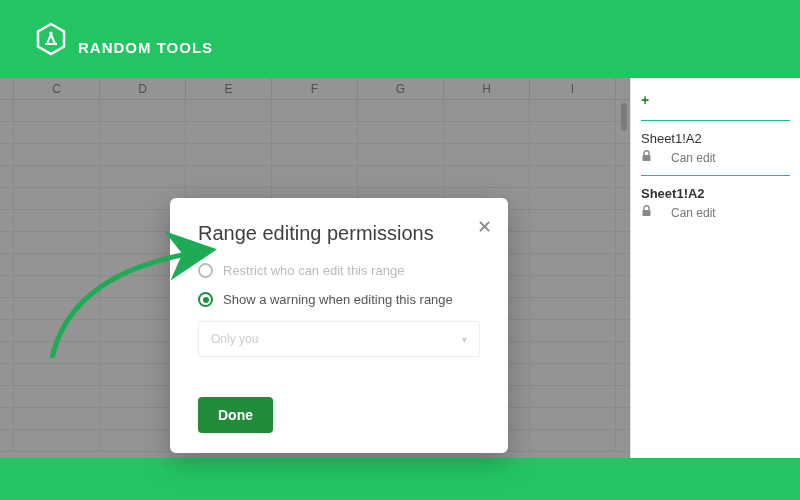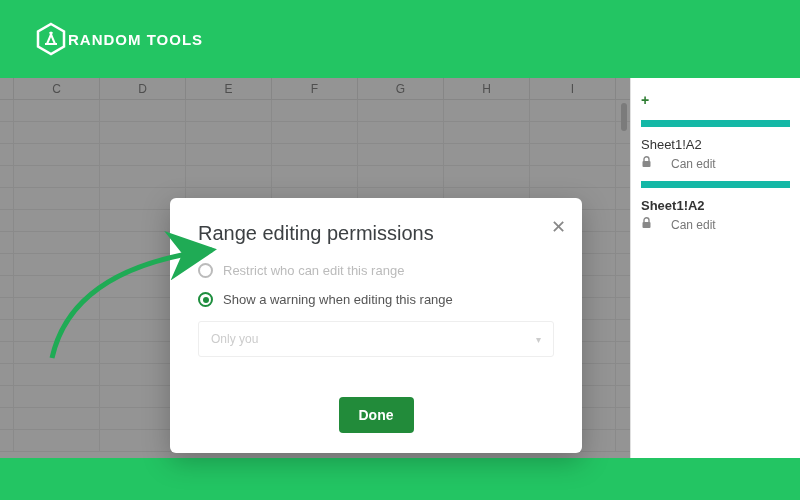--- a/index.html
+++ b/index.html
@@ -1,46 +1,46 @@
 <!DOCTYPE html>
 <html><head>
 <meta charset="utf-8">
 <style>
   * { box-sizing: border-box; margin: 0; padding: 0; }
   body { font-family: Arial, Helvetica, sans-serif; width: 800px; height: 500px; overflow: hidden; position: relative; background: #fff; }
   .header { background: #23c563; height: 78px; display: flex; align-items: center; padding-left: 34px; }
-  .logo { display: flex; align-items: center; gap: 0; }
+  .logo { display: flex; align-items: flex-end; gap: 10px; }
   .logo-text { color: #fff; font-weight: 700; letter-spacing: 1px; font-size: 15px; }
   .main { position: relative; height: 380px; display: flex; }
   .sheet-area { flex: 1; position: relative; background: #fff; }
   .col-headers { display: flex; height: 22px; border-bottom: 1px solid #e0e0e0; }
   .col-header { width: 86px; text-align: center; font-size: 12px; color: #666; border-right: 1px solid #e0e0e0; line-height: 22px; }
   .col-header:first-child { width: 14px; }
   .grid-row { display: flex; height: 22px; border-bottom: 1px solid #e9e9e9; }
   .grid-cell { width: 86px; border-right: 1px solid #e9e9e9; }
   .grid-cell:first-child { width: 14px; }
   .side-panel { width: 170px; border-left: 1px solid #e0e0e0; padding: 8px 10px; background: #fff; }
   .add-link { color: #2e7d32; font-size: 13px; font-weight: 500; padding: 6px 0 12px; display: flex; align-items: center; gap: 4px; cursor: pointer; }
   .plus { font-size: 14px; font-weight: bold; }
-  .panel-item { border-top: 7px solid #14b8a6; padding: 10px 0; }
+  .panel-item { border-top: 1px solid #14b8a6; padding: 10px 0; }
   .panel-item-title { font-size: 13px; color: #333; margin-bottom: 4px; }
   .panel-item-sub { font-size: 12px; color: #777; display: flex; align-items: center; gap: 19px; }
   .lock-icon { display: inline-block; }
   .overlay { position: absolute; left: 0; top: 0; width: 630px; height: 380px; background: rgba(60,60,60,0.55); }
-  .dialog { position: absolute; left: 170px; top: 120px; width: 412px; background: #fff; border-radius: 6px; box-shadow: 0 8px 28px rgba(0,0,0,0.25); padding: 24px 28px 20px; }
+  .dialog { position: absolute; left: 170px; top: 120px; width: 338px; background: #fff; border-radius: 6px; box-shadow: 0 8px 28px rgba(0,0,0,0.25); padding: 24px 28px 20px; }
   .dialog-title { font-size: 20px; color: #3c4043; font-weight: 400; margin-bottom: 18px; }
   .close-btn { position: absolute; right: 16px; top: 18px; font-size: 18px; color: #888; cursor: pointer; background: none; border: none; }
   .radio-row { display: flex; align-items: center; gap: 10px; font-size: 13px; color: #555; margin-bottom: 14px; cursor: pointer; }
   .radio { width: 15px; height: 15px; border-radius: 50%; border: 2px solid #bbb; position: relative; flex-shrink: 0; }
   .radio.selected { border-color: #1e8e3e; }
   .radio.selected::after { content: ""; position: absolute; left: 2.5px; top: 2.5px; width: 6px; height: 6px; border-radius: 50%; background: #1e8e3e; }
   .radio-row.faded { color: #bbb; }
   .select-box { margin-top: 6px; border: 1px solid #eee; border-radius: 3px; padding: 10px 12px; font-size: 12px; color: #ccc; display: flex; justify-content: space-between; align-items: center; }
   .chev { color: #ccc; font-size: 10px; }
-  .dialog-footer { display: flex; justify-content: center; margin-top: 40px; }
+  .dialog-footer { display: flex; justify-content: flex-start; margin-top: 40px; }
   .done-btn { background: #228b3a; color: #fff; border: none; border-radius: 4px; padding: 10px 20px; font-size: 14px; font-weight: 600; cursor: pointer; }
   .footer-bar { background: #23c563; height: 42px; }
   .arrow-svg { position: absolute; left: 42px; top: 150px; pointer-events: none; }
   .scroll-thumb { position: absolute; right: 3px; top: 25px; width: 6px; height: 28px; background: #c8c8c8; border-radius: 3px; }
 </style>
 </head>
 <body>
 
 <div class="header">
   <div class="logo">

